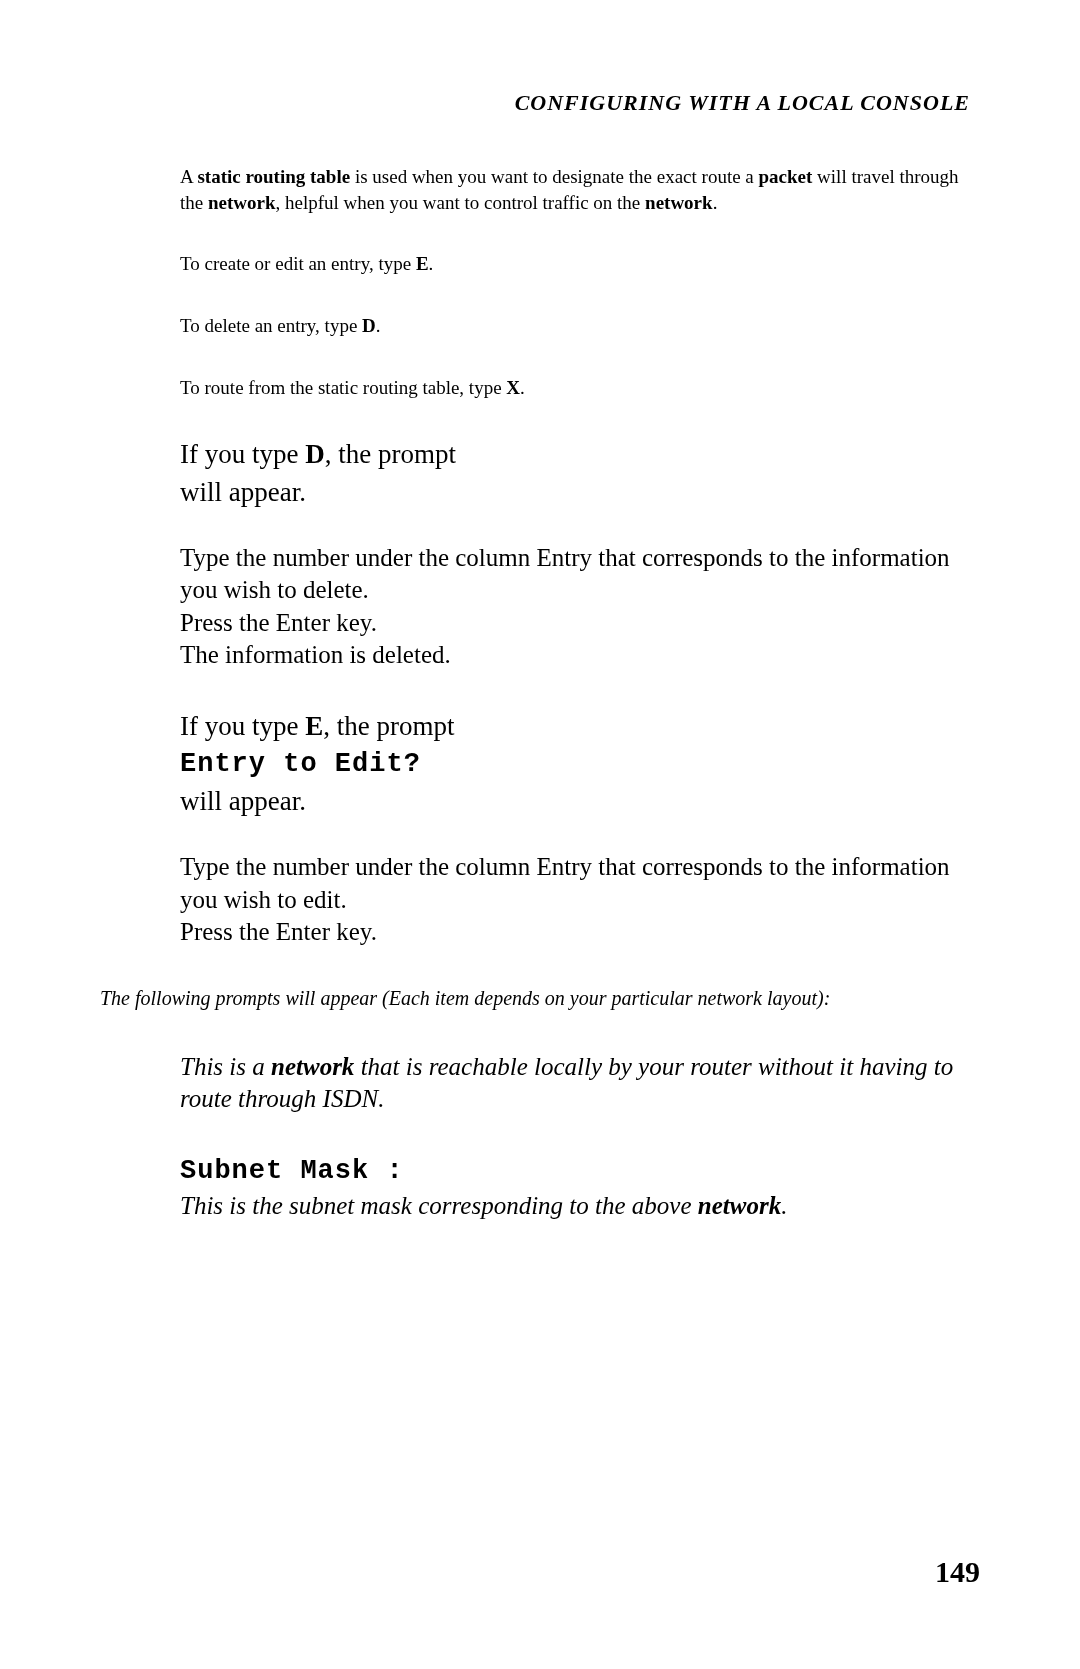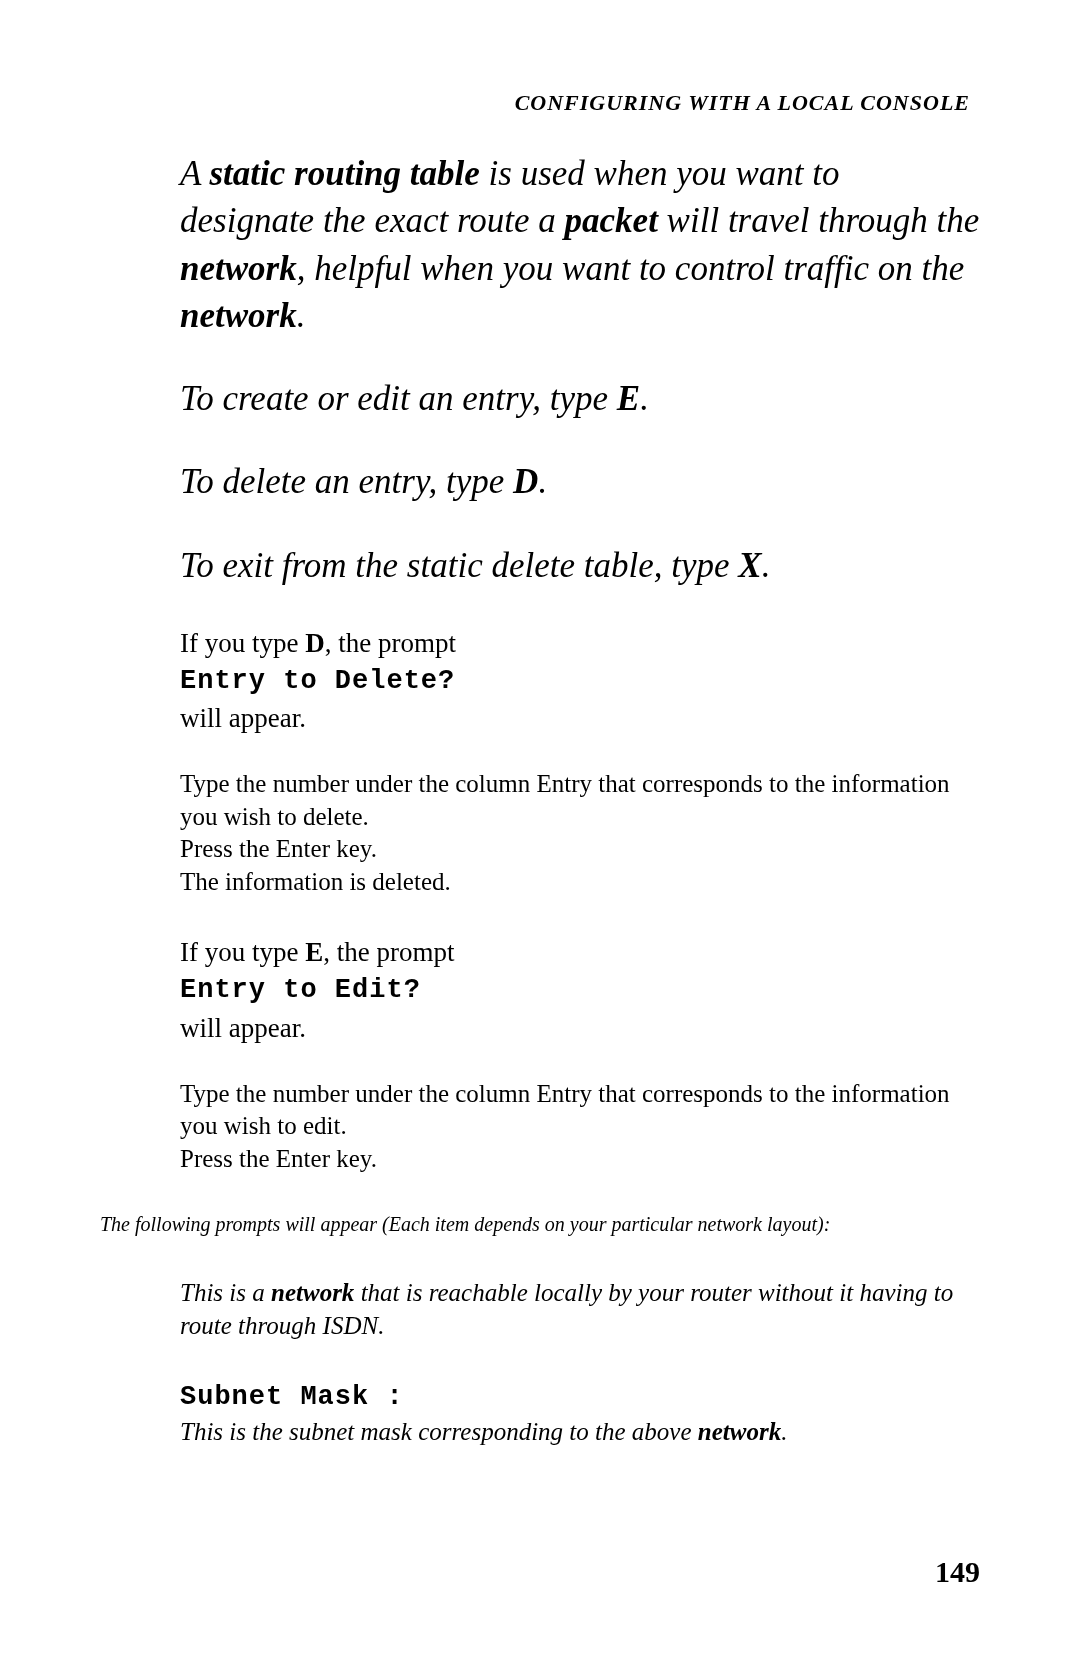--- a/index.html
+++ b/index.html
@@ -15,31 +15,30 @@
       color: #000000;
       position: relative;
       padding: 90px 100px 80px 100px;
     }
     .header {
       text-align: right;
       font-weight: bold;
       font-style: italic;
       font-size: 22px;
       letter-spacing: 1px;
-      margin-bottom: 34px;
+      margin-bottom: 48px;
       padding-right: 10px;
     }
     .content {
       padding-left: 80px;
     }
     .para {
-      font-size: 35px;
+      font-size: 19px;
       line-height: 1.35;
       margin-bottom: 36px;
-      font-style: italic;
     }
     .bold {
       font-weight: bold;
     }
     .mono {
       font-family: 'Courier New', Courier, monospace;
       font-weight: bold;
       font-size: 27px;
       letter-spacing: 1px;
     }
@@ -98,28 +97,27 @@
 
   <div class="para">
     <span>To create or edit an entry, type </span><span class="bold">E</span><span>.</span>
   </div>
 
   <div class="para">
     <span>To delete an entry, type </span><span class="bold">D</span><span>.</span>
   </div>
 
   <div class="para">
-    <span>To exit from the static delete table, type </span><span class="bold">X</span><span>.</span>
+    <span>To route from the static routing table, type </span><span class="bold">X</span><span>.</span>
   </div>
 
   <div class="prompt-block">
     <div>
       <span>If you type </span><span class="bold">D</span><span>, the prompt</span>
     </div>
-    <div class="mono">Entry to Delete?</div>
     <div>will appear.</div>
   </div>
 
   <div class="italic-block">
     <div>Type the number under the column Entry that corresponds to the information you wish to delete.</div>
     <div>Press the Enter key.</div>
     <div>The information is deleted.</div>
   </div>
 
   <div class="prompt-block">

